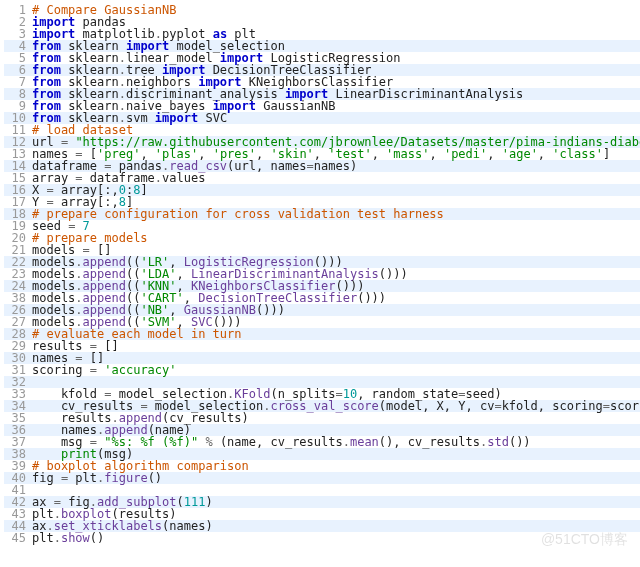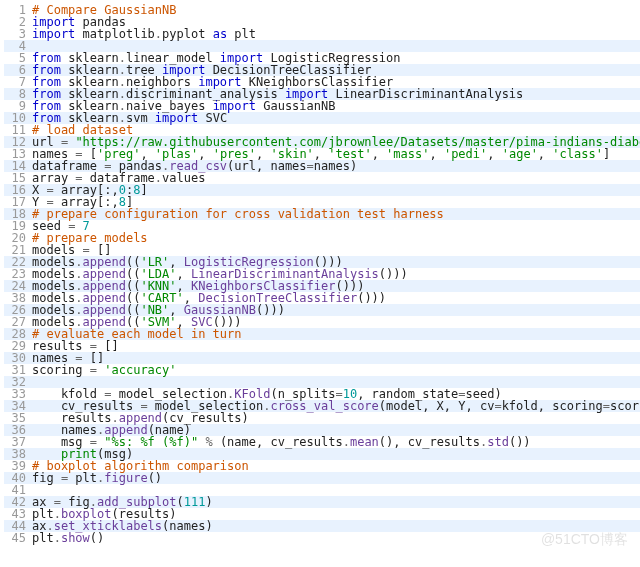--- a/index.html
+++ b/index.html
@@ -1,36 +1,36 @@
 <!DOCTYPE html>
 <html><head>
 <meta charset="utf-8">
 <style>
   body{margin:0;padding:4px;background:#fff;font-family:Consolas,Menlo,monospace;font-size:12px;line-height:1.0;width:640px}
   .line{display:flex;white-space:pre}
   .gut{width:22px;text-align:right;color:#999;padding-right:6px;user-select:none;flex-shrink:0}
   .hl{background:#e8f2fe}
-  .kw{color:#0000cc;font-weight:normal}
+  .kw{color:#0000cc;font-weight:bold}
   .cmr{color:#cc5500}
   .fn{color:#6a3e9a}
   .str{color:#008800}
   .num{color:#009999}
   .op{color:#666}
   .bi{color:#008800}
   .nm{color:#222}
   .wm{position:fixed;bottom:21px;right:12px;font-family:sans-serif;font-size:14px;color:rgba(0,0,0,.12);pointer-events:none}
 </style>
 </head>
 <body>
 
 <div id="code">
     <div class="line"><span class="gut">1</span><span><span class="cmr"># Compare GaussianNB</span></span></div>
     <div class="line"><span class="gut">2</span><span><span class="kw">import</span><span class="nm"> pandas</span></span></div>
     <div class="line"><span class="gut">3</span><span><span class="kw">import</span><span class="nm"> matplotlib</span><span class="op">.</span><span class="nm">pyplot </span><span class="kw">as</span><span class="nm"> plt</span></span></div>
-    <div class="line hl"><span class="gut">4</span></div>
+    <div class="line hl"><span class="gut">4</span><span><span class="kw">from</span><span class="nm"> sklearn </span><span class="kw">import</span><span class="nm"> model_selection</span></span></div>
     <div class="line"><span class="gut">5</span><span><span class="kw">from</span><span class="nm"> sklearn</span><span class="op">.</span><span class="nm">linear_model </span><span class="kw">import</span><span class="nm"> LogisticRegression</span></span></div>
     <div class="line hl"><span class="gut">6</span><span><span class="kw">from</span><span class="nm"> sklearn</span><span class="op">.</span><span class="nm">tree </span><span class="kw">import</span><span class="nm"> DecisionTreeClassifier</span></span></div>
     <div class="line"><span class="gut">7</span><span><span class="kw">from</span><span class="nm"> sklearn</span><span class="op">.</span><span class="nm">neighbors </span><span class="kw">import</span><span class="nm"> KNeighborsClassifier</span></span></div>
     <div class="line hl"><span class="gut">8</span><span><span class="kw">from</span><span class="nm"> sklearn</span><span class="op">.</span><span class="nm">discriminant_analysis </span><span class="kw">import</span><span class="nm"> LinearDiscriminantAnalysis</span></span></div>
     <div class="line"><span class="gut">9</span><span><span class="kw">from</span><span class="nm"> sklearn</span><span class="op">.</span><span class="nm">naive_bayes </span><span class="kw">import</span><span class="nm"> GaussianNB</span></span></div>
     <div class="line hl"><span class="gut">10</span><span><span class="kw">from</span><span class="nm"> sklearn</span><span class="op">.</span><span class="nm">svm </span><span class="kw">import</span><span class="nm"> SVC</span></span></div>
     <div class="line"><span class="gut">11</span><span><span class="cmr"># load dataset</span></span></div>
     <div class="line hl"><span class="gut">12</span><span><span class="nm">url </span><span class="op">=</span><span class="nm"> </span><span class="str">"https://raw.githubusercontent.com/jbrownlee/Datasets/master/pima-indians-diabetes.data.csv"</span></span></div>
     <div class="line"><span class="gut">13</span><span><span class="nm">names </span><span class="op">=</span><span class="nm"> [</span><span class="str">'preg'</span><span class="nm">, </span><span class="str">'plas'</span><span class="nm">, </span><span class="str">'pres'</span><span class="nm">, </span><span class="str">'skin'</span><span class="nm">, </span><span class="str">'test'</span><span class="nm">, </span><span class="str">'mass'</span><span class="nm">, </span><span class="str">'pedi'</span><span class="nm">, </span><span class="str">'age'</span><span class="nm">, </span><span class="str">'class'</span><span class="nm">]</span></span></div>
     <div class="line hl"><span class="gut">14</span><span><span class="nm">dataframe </span><span class="op">=</span><span class="nm"> pandas</span><span class="op">.</span><span class="fn">read_csv</span><span class="nm">(url, names</span><span class="op">=</span><span class="nm">names)</span></span></div>

